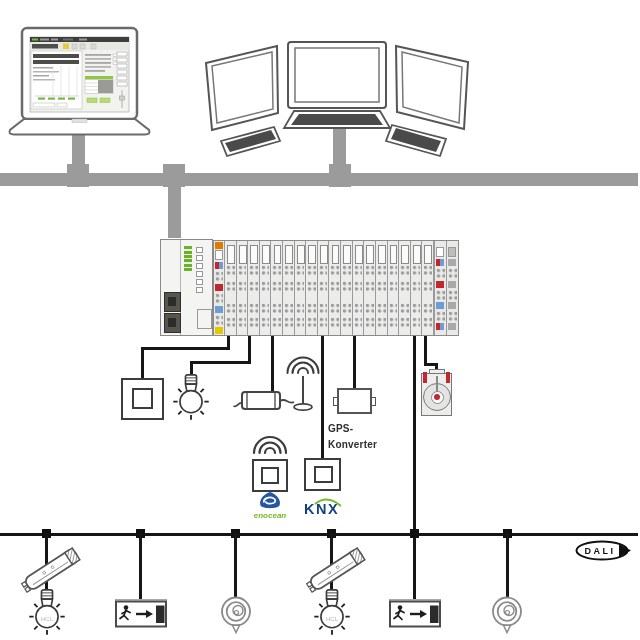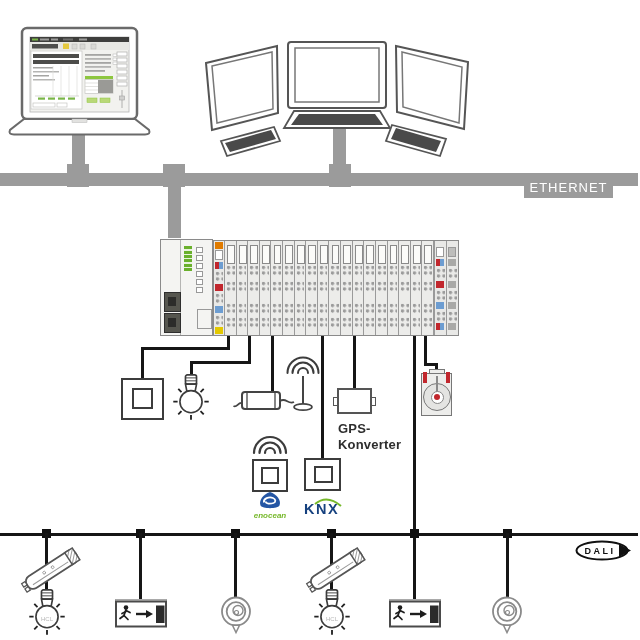--- a/index.html
+++ b/index.html
@@ -41,21 +41,21 @@
   .p-gg{background:#a9a9a7;}
   .p-oo{background:#e07b00;}
   .p-yy{background:linear-gradient(90deg,#e3c800 0 45%,#e9e9e7 45% 55%,#e3c800 55% 100%);}
   .eslot{position:absolute;left:1px;width:8px;height:10px;border:1px solid #999;background:#fff;box-sizing:border-box;}
   .eslot.gray{background:#bdbdbb;}
   
   .wallswitch{position:absolute;border:2px solid #3c3c3c;background:#fff;box-sizing:border-box;}
   .wallswitch .inner{position:absolute;border:2px solid #3c3c3c;background:#fff;box-sizing:border-box;}
   .gpsbox{position:absolute;left:337px;top:388px;width:35px;height:26px;border:2px solid #555;background:#fff;box-sizing:border-box;}
   .gps-ear{position:absolute;width:5px;height:9px;border:1.5px solid #555;background:#fff;box-sizing:border-box;top:397px;}
-  .gpslabel{position:absolute;left:338px;top:421px;font-size:13px;line-height:16px;color:#2e2e2e;font-weight:bold;letter-spacing:0.2px;}
+  .gpslabel{position:absolute;left:328px;top:421px;font-size:10px;line-height:16px;color:#2e2e2e;font-weight:bold;letter-spacing:0.2px;}
   .motor-body{position:absolute;left:421px;top:373px;width:31px;height:43px;background:#ededeb;border:1.5px solid #777;box-sizing:border-box;}
   .motor-bracket{position:absolute;left:429px;top:369px;width:16px;height:10px;background:#ededeb;border:1.5px solid #777;box-sizing:border-box;}
   .motor-red{position:absolute;width:4px;height:11px;background:#c1272d;top:372px;}
   .motor-circle{position:absolute;left:423px;top:383px;width:28px;height:28px;border-radius:50%;background:#e4e4e2;border:1.5px solid #777;box-sizing:border-box;}
   .motor-inner{position:absolute;left:431px;top:391px;width:13px;height:13px;border-radius:50%;background:#fff;border:1px solid #888;box-sizing:border-box;}
   .motor-stem{position:absolute;left:436px;top:376px;width:2px;height:20px;background:#8a8a8a;}
   .motor-dot{position:absolute;left:434px;top:394px;width:6px;height:6px;border-radius:50%;background:#c1272d;}
   .dali-bus{position:absolute;left:0;top:533px;width:638px;height:3px;background:#161616;}
   .hcl{position:absolute;width:26px;text-align:center;font-size:6px;color:#b5b5b5;}
 </style>
@@ -130,21 +130,20 @@
           <path d="M3,26 A16 16 0 0 1 35,26"></path>
         </g>
       </symbol>
     </defs>
   </svg>
 
   <div class="ebar"></div>
   <div class="ejunction" style="left:67px"></div>
   <div class="ejunction" style="left:163px"></div>
   <div class="ejunction" style="left:329px"></div>
-  <div class="elabel">ETHERNET</div>
   <div class="gstand" style="left:72px;top:135px;height:38px"></div>
   <div class="gstand" style="left:333px;top:127px;height:46px"></div>
   <div class="gstand" style="left:168px;top:186px;height:52px"></div>
 
   <svg class="abs" style="left:5px;top:20px" width="160" height="150" viewBox="0 0 160 150">
     <rect x="17" y="8" width="115" height="91" rx="5" fill="#fff" stroke="#6a6a6a" stroke-width="2.5"></rect>
     <g>
       <rect x="25" y="17" width="99" height="75" fill="#f2f2ef" stroke="#b5b5b5" stroke-width="0.8"></rect>
       <rect x="25" y="17" width="99" height="5" fill="#3e3e3c"></rect>
       <rect x="27" y="18.5" width="6" height="2" fill="#7ab648"></rect>

